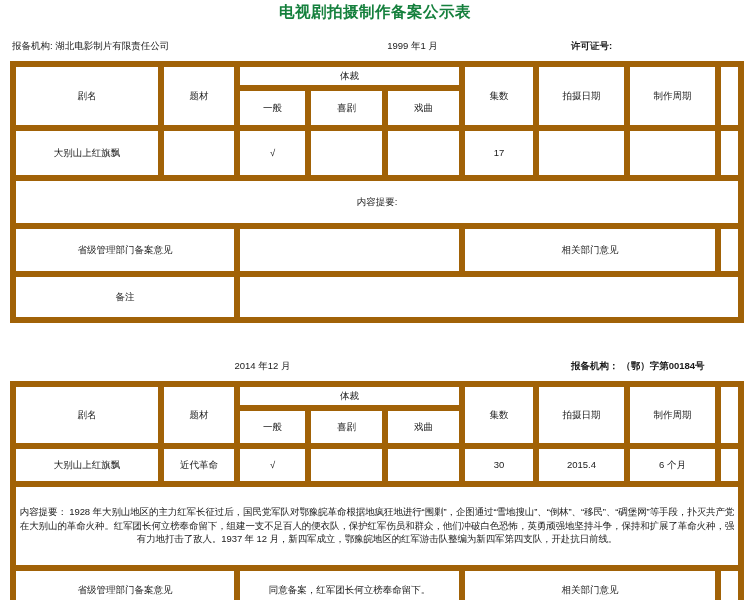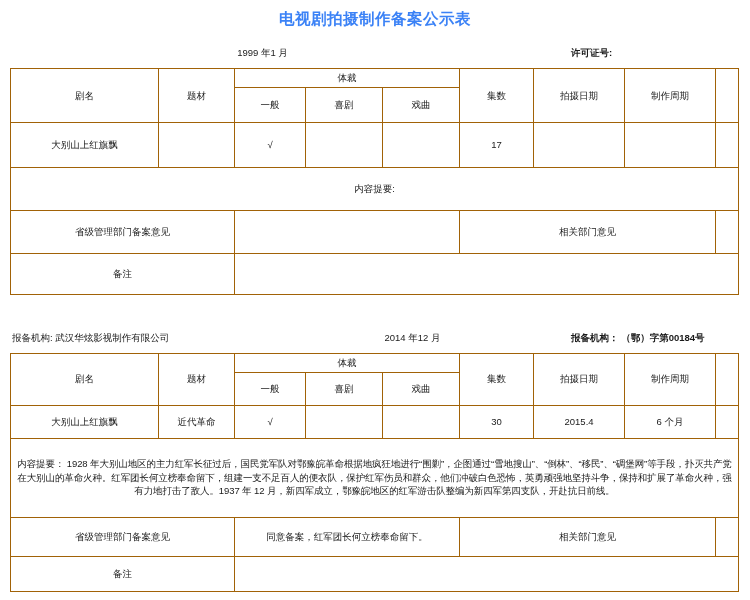--- a/index.html
+++ b/index.html
@@ -19,22 +19,22 @@
     height: 600px;
     position: relative;
     box-sizing: border-box;
     padding: 0 10px;
   }
   .doc-title {
     text-align: center;
     font-size: 15.5px;
     font-weight: bold;
     letter-spacing: 0.5px;
-    margin: 9px 0 0 0;
-    color: #3b82f6;
+    margin: 2px 0 0 0;
+    color: #15803d;
   }
   .meta-row {
     display: flex;
     align-items: baseline;
     font-size: 9.5px;
     color: #1a1a1a;
     height: 16px;
     margin-top: 17px;
     padding: 0 2px;
   }
@@ -56,21 +56,21 @@
     box-sizing: border-box;
     font-weight: bold;
   }
   table.form {
     border-collapse: collapse;
     width: 728px;
     margin-top: 5px;
     table-layout: fixed;
   }
   table.form td {
-    border: 1px solid #a16207;
+    border: 6px solid #a16207;
     font-size: 9.5px;
     text-align: center;
     vertical-align: middle;
     color: #1a1a1a;
     padding: 2px 3px;
     line-height: 1.45;
     word-break: break-all;
   }
   td.left {
     text-align: left;
@@ -91,20 +91,21 @@
   .spacer-gap { height: 20px; }
 </style>
 </head>
 <body>
 
 <div class="page">
 
   <div class="doc-title">电视剧拍摄制作备案公示表</div>
 
   <div class="meta-row">
+    <div class="meta-org">报备机构: 湖北电影制片有限责任公司</div>
     <div class="meta-date">1999 年1 月</div>
     <div class="meta-license">许可证号:</div>
   </div>
 
   <table class="form">
     <colgroup>
       <col style="width:148px">
       <col style="width:76px">
       <col style="width:71px">
       <col style="width:77px">
@@ -152,21 +153,20 @@
       <tr>
         <td colspan="2" style="height:36px">备注</td>
         <td colspan="7"></td>
       </tr>
     </tbody>
   </table>
 
   <div class="spacer-gap"></div>
 
   <div class="meta-row">
-    <div class="meta-org">报备机构: 武汉华炫影视制作有限公司</div>
     <div class="meta-date">2014 年12 月</div>
     <div class="meta-license">报备机构： （鄂）字第00184号</div>
   </div>
 
   <table class="form">
     <colgroup>
       <col style="width:148px">
       <col style="width:76px">
       <col style="width:71px">
       <col style="width:77px">

